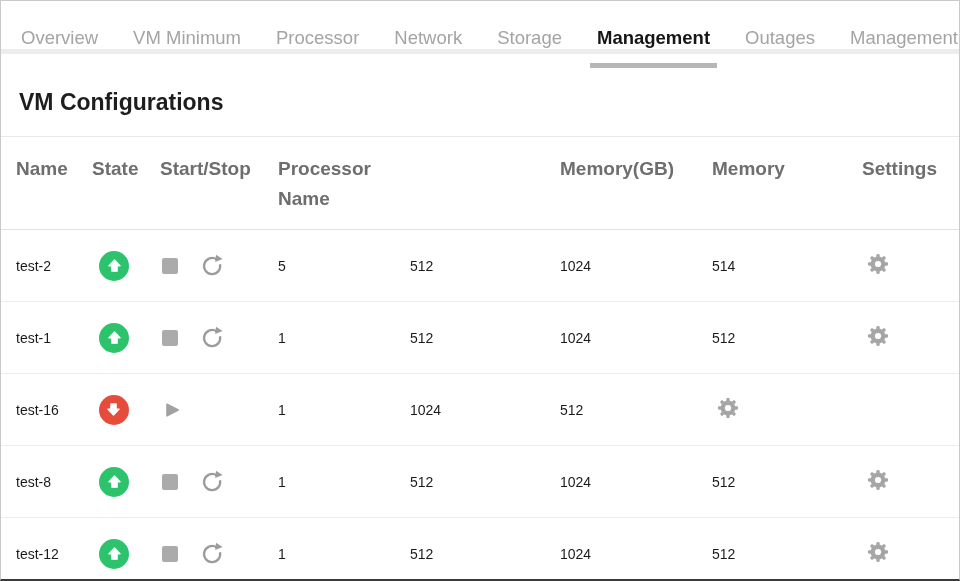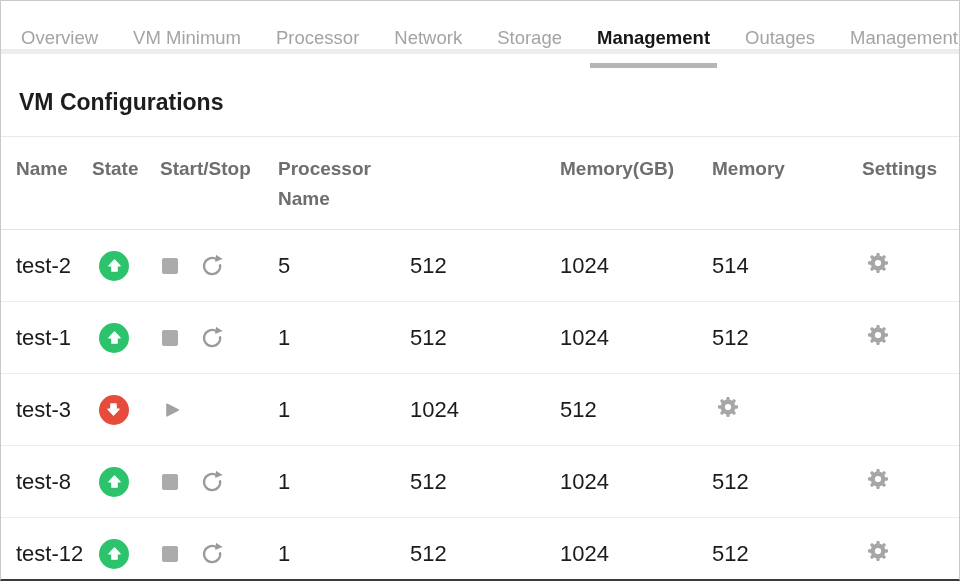--- a/index.html
+++ b/index.html
@@ -45,21 +45,21 @@
     padding-top:17px; padding-bottom:15px;
     border-bottom:1px solid #e2e2e2;
     color:#6e6e6e; font-weight:bold; font-size:19px; line-height:30px;
     align-items:start;
   }
   .th span { display:block; }
   .th-startstop .l2 { padding-left:13px; }
   .tr {
     height:72px; align-items:center;
     border-bottom:1px solid #ececec;
-    font-size:22px; color:#1b1b1b;
+    font-size:14px; color:#1b1b1b;
   }
   .td-state { padding-left:7px; }
   .state {
     width:30px; height:30px; border-radius:50%;
     display:inline-flex; align-items:center; justify-content:center;
   }
   .state-up   { background:#2dc36d; }
   .state-down { background:#e74b3c; }
   .flip { transform:rotate(180deg); }
   .td-controls { display:flex; align-items:center; gap:22px; padding-left:2px; }
@@ -193,21 +193,21 @@
             <rect x="10.2" y="1" width="3.6" height="22" rx="1.2" transform="rotate(135 12 12)"></rect>
             <circle cx="12" cy="12" r="8.1"></circle>
             <circle cx="12" cy="12" r="3.4" fill="#ffffff"></circle>
           </g>
         </svg>
       </span>
     </div>
   </div>
 
   <div class="tr">
-    <div class="td td-name">test-3</div>
+    <div class="td td-name">test-16</div>
     <div class="td td-state">
       
       <span class="state state-down flip">
         <svg width="15" height="15" viewBox="0 0 16 16">
                 <path d="M8 2 L14 8.4 H10.8 V14 H5.2 V8.4 H2 Z" fill="#ffffff" stroke="#ffffff" stroke-width="1.4" stroke-linejoin="round"></path>
               </svg>
       </span>
     </div>
     <div class="td td-controls">
 

